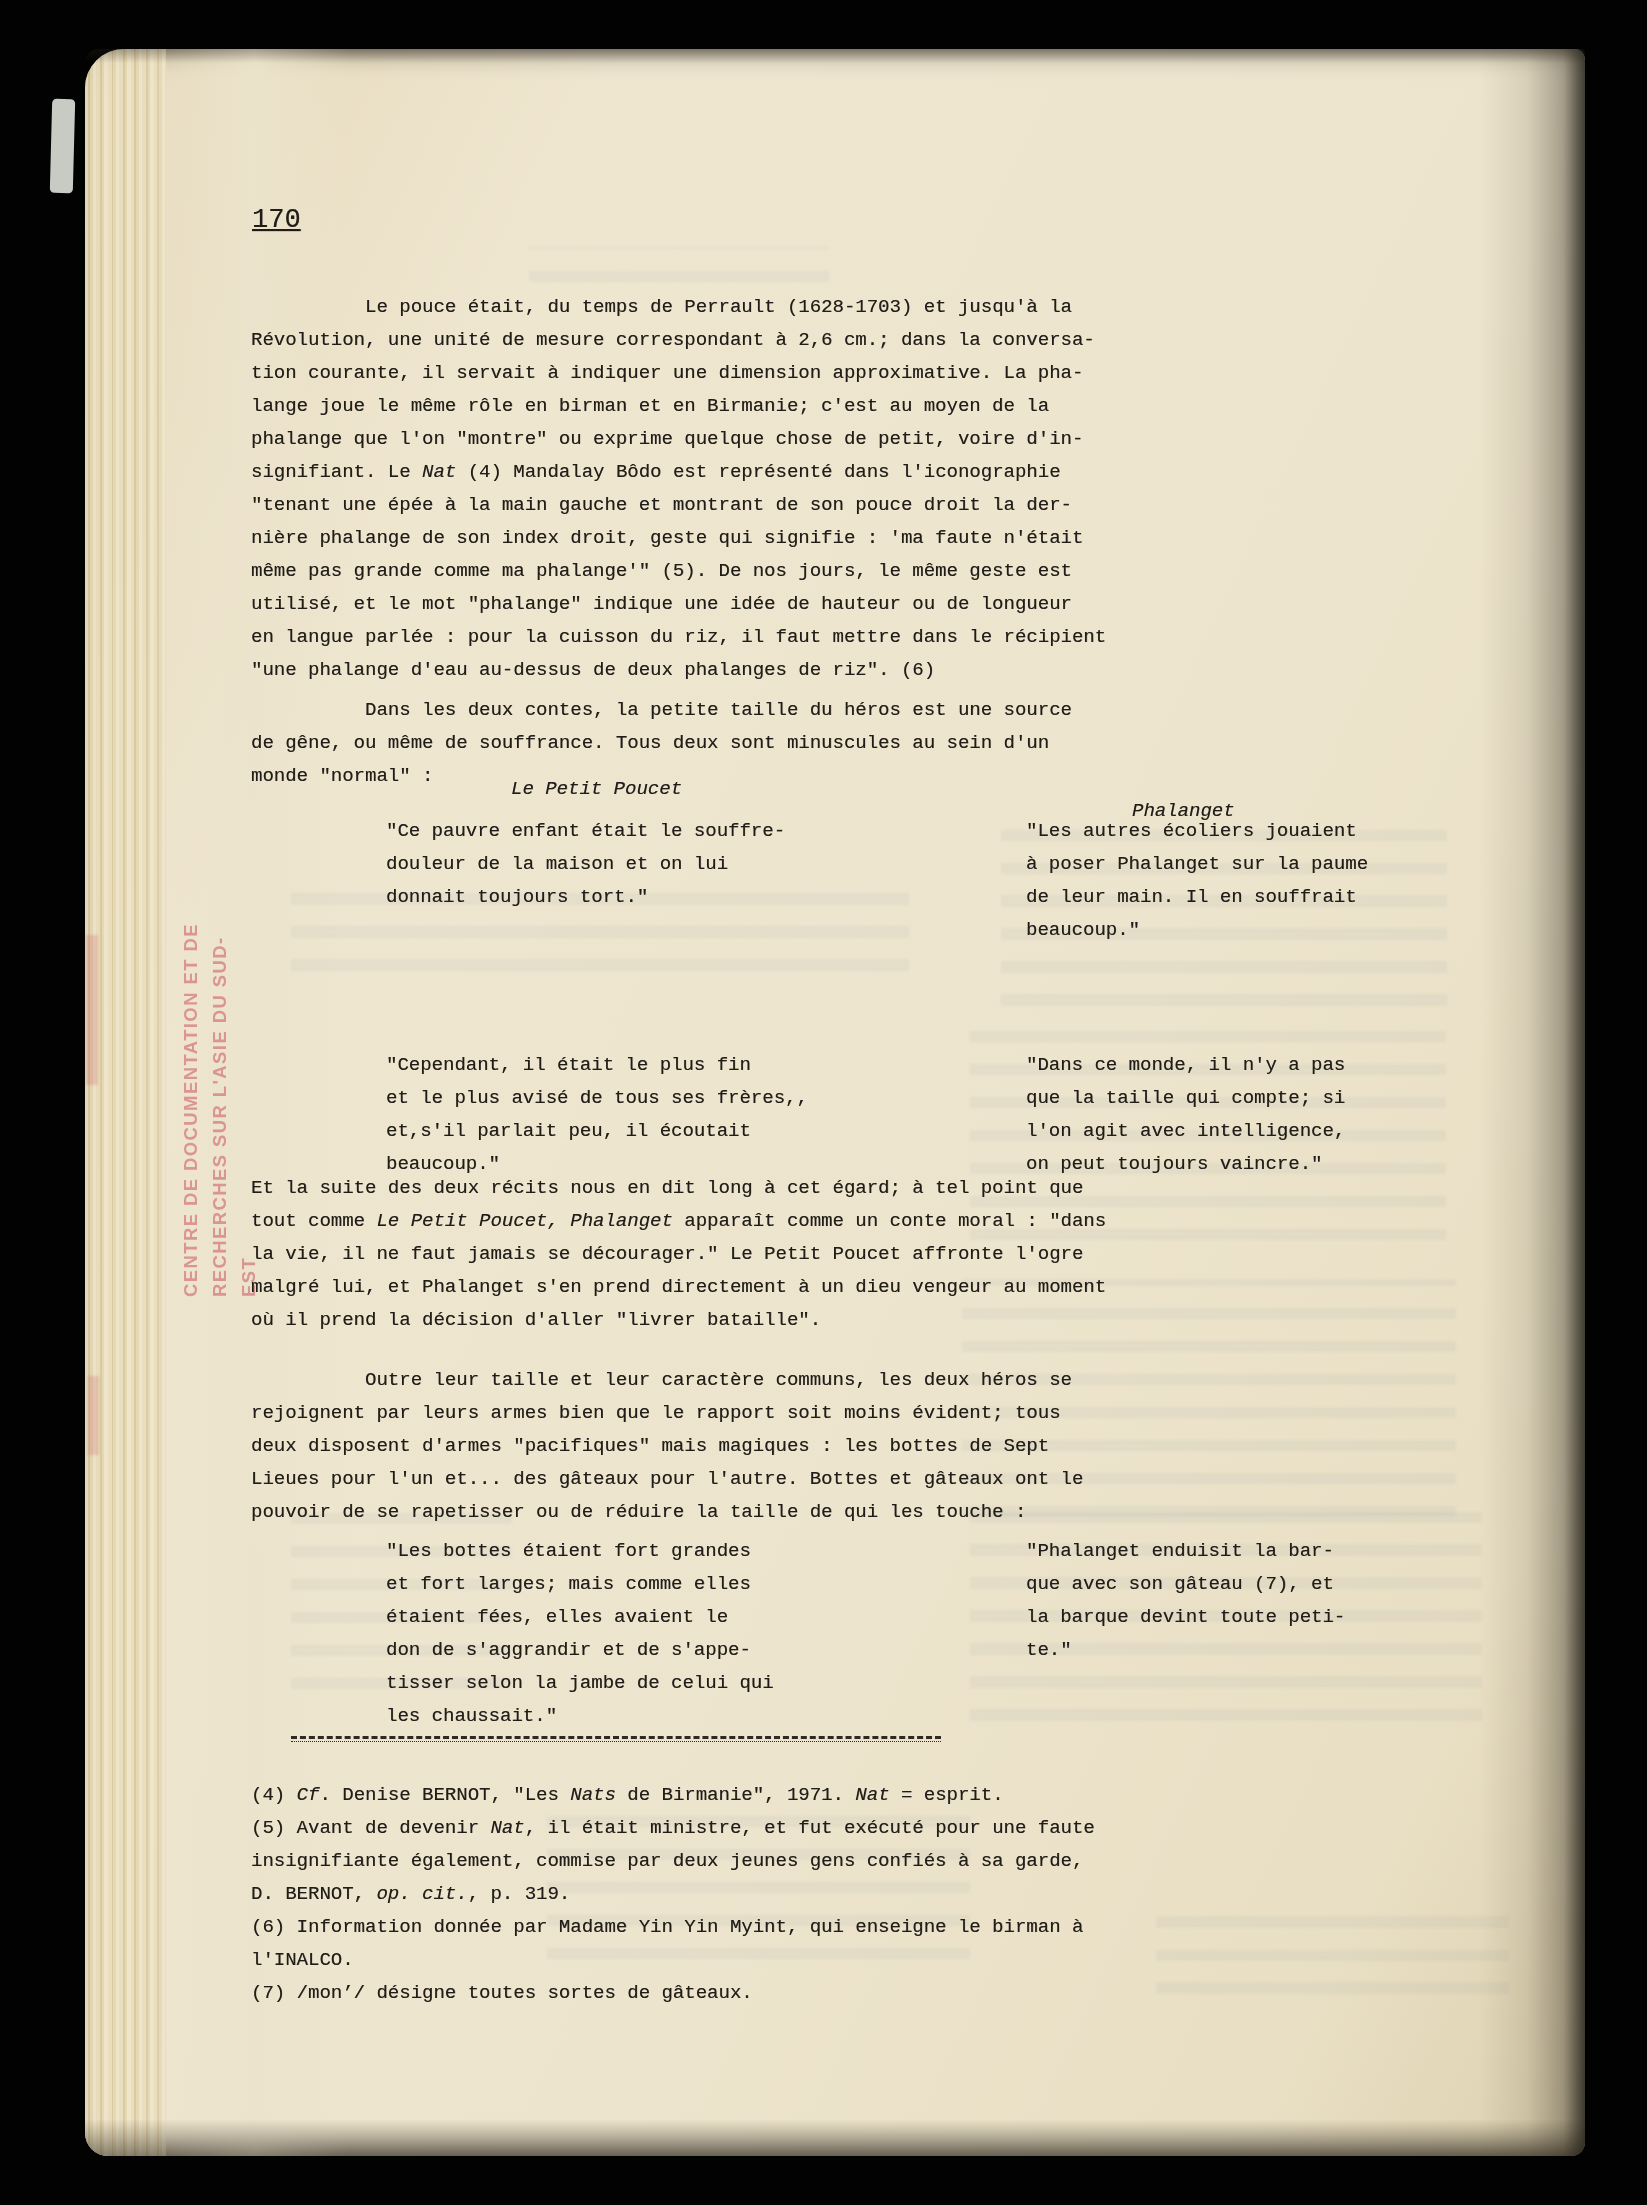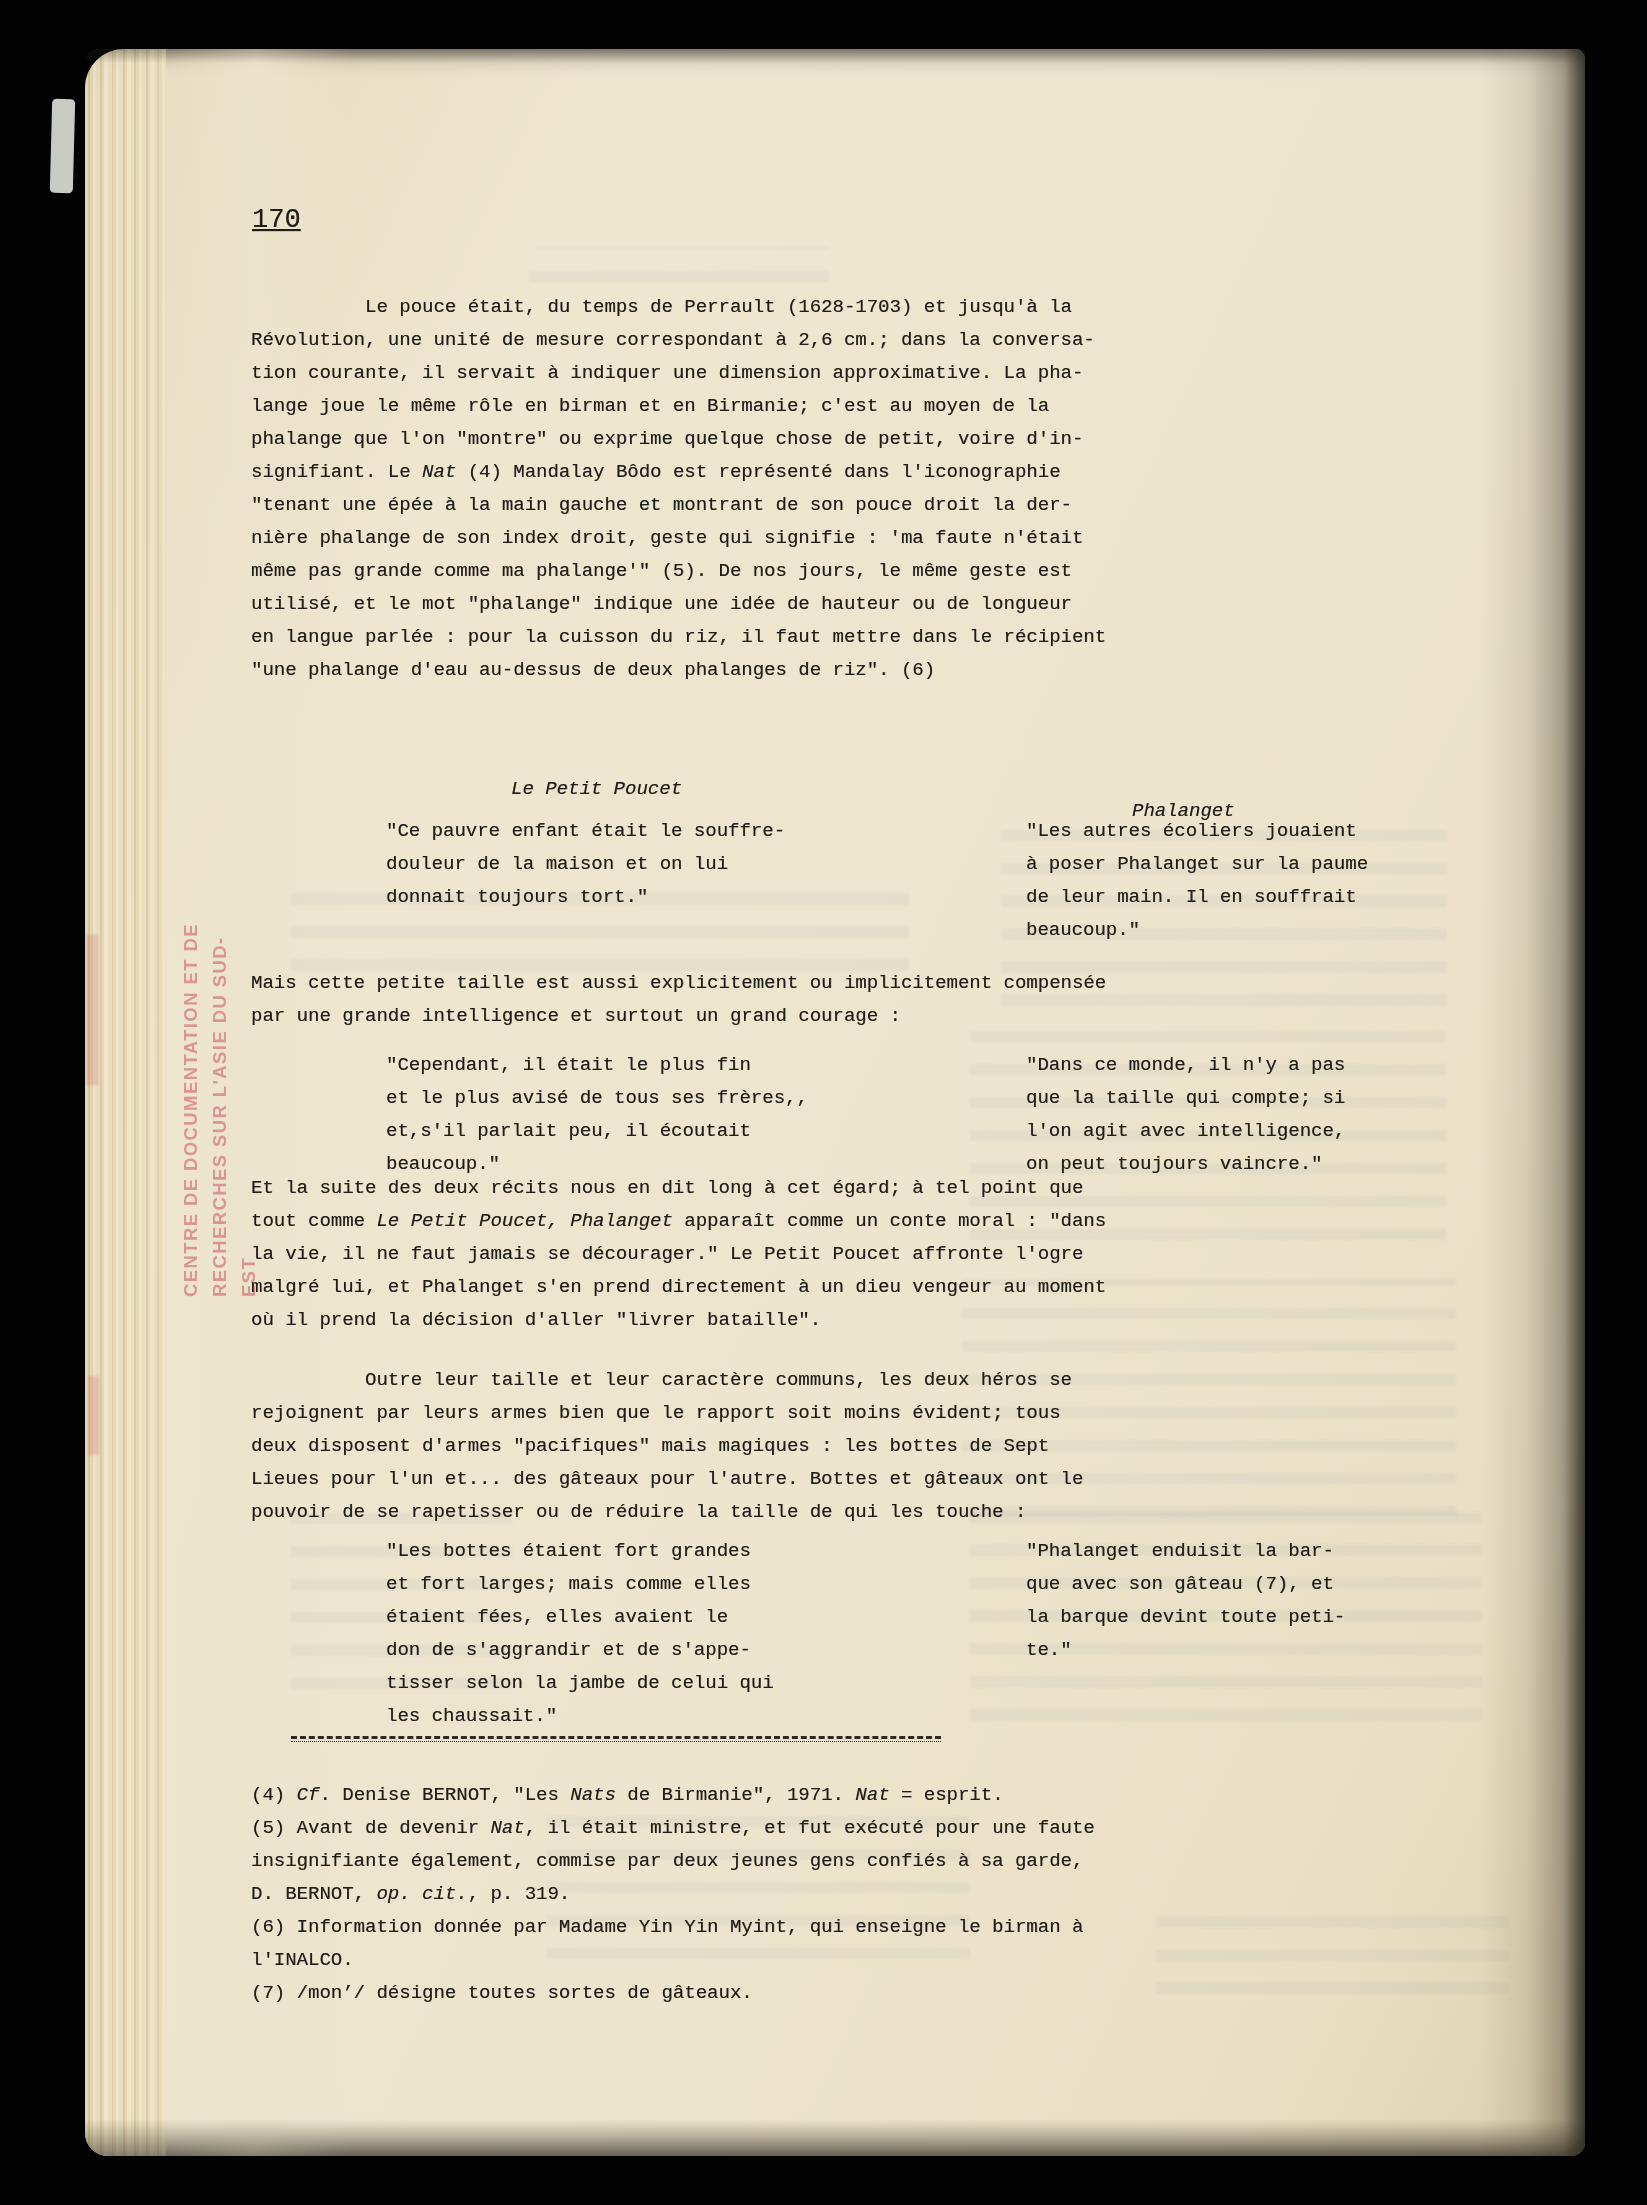--- a/index.html
+++ b/index.html
@@ -64,28 +64,28 @@
 
   <div class="stamp">
     <div>CENTRE DE DOCUMENTATION ET DE</div>
     <div>RECHERCHES SUR L'ASIE DU SUD-EST</div>
   </div>
 
   <div class="pagenum" style="left:252px;top:205px;">170</div>
 
   <div class="txt" style="left:251px;top:291px;width:1226px;">          Le pouce était, du temps de Perrault (1628-1703) et jusqu'à la<br>Révolution, une unité de mesure correspondant à 2,6 cm.; dans la conversa-<br>tion courante, il servait à indiquer une dimension approximative. La pha-<br>lange joue le même rôle en birman et en Birmanie; c'est au moyen de la<br>phalange que l'on "montre" ou exprime quelque chose de petit, voire d'in-<br>signifiant. Le <i>Nat</i> (4) Mandalay Bôdo est représenté dans l'iconographie<br>"tenant une épée à la main gauche et montrant de son pouce droit la der-<br>nière phalange de son index droit, geste qui signifie : 'ma faute n'était<br>même pas grande comme ma phalange'" (5). De nos jours, le même geste est<br>utilisé, et le mot "phalange" indique une idée de hauteur ou de longueur<br>en langue parlée : pour la cuisson du riz, il faut mettre dans le récipient<br>"une phalange d'eau au-dessus de deux phalanges de riz". (6)</div>
 
+  <div class="txt" style="left:251px;top:694px;width:1226px;">          Dans les deux contes, la petite taille du héros est une source<br>de gêne, ou même de souffrance. Tous deux sont minuscules au sein d'un<br>monde "normal" :</div>
 
   <div class="txt italic" style="left:479px;top:773px;">Le Petit Poucet</div>
   <div class="txt italic" style="left:1100px;top:795px;">Phalanget</div>
 
   <div class="txt" style="left:386px;top:815px;width:600px;">"Ce pauvre enfant était le souffre-<br>douleur de la maison et on lui<br>donnait toujours tort."</div>
   <div class="txt" style="left:1026px;top:815px;width:547px;">"Les autres écoliers jouaient<br>à poser Phalanget sur la paume<br>de leur main. Il en souffrait<br>beaucoup."</div>
 
-  <div class="txt" style="left:251px;top:967px;width:1226px;">Mais cette petite taille est aussi explicitement ou implicitement compensée<br>par une grande intelligence et surtout un grand courage :</div>
 
   <div class="txt" style="left:386px;top:1049px;width:618px;">"Cependant, il était le plus fin<br>et le plus avisé de tous ses frères,,<br>et,s'il parlait peu, il écoutait<br>beaucoup."</div>
   <div class="txt" style="left:1026px;top:1049px;width:547px;">"Dans ce monde, il n'y a pas<br>que la taille qui compte; si<br>l'on agit avec intelligence,<br>on peut toujours vaincre."</div>
 
   <div class="txt" style="left:251px;top:1172px;width:1235px;">Et la suite des deux récits nous en dit long à cet égard; à tel point que<br>tout comme <i>Le Petit Poucet, Phalanget</i> apparaît comme un conte moral : "dans<br>la vie, il ne faut jamais se décourager." Le Petit Poucet affronte l'ogre<br>malgré lui, et Phalanget s'en prend directement à un dieu vengeur au moment<br>où il prend la décision d'aller "livrer bataille".</div>
 
   <div class="txt" style="left:251px;top:1364px;width:1235px;">          Outre leur taille et leur caractère communs, les deux héros se<br>rejoignent par leurs armes bien que le rapport soit moins évident; tous<br>deux disposent d'armes "pacifiques" mais magiques : les bottes de Sept<br>Lieues pour l'un et... des gâteaux pour l'autre. Bottes et gâteaux ont le<br>pouvoir de se rapetisser ou de réduire la taille de qui les touche :</div>
 
   <div class="txt" style="left:386px;top:1535px;width:600px;">"Les bottes étaient fort grandes<br>et fort larges; mais comme elles<br>étaient fées, elles avaient le<br>don de s'aggrandir et de s'appe-<br>tisser selon la jambe de celui qui<br>les chaussait."</div>
   <div class="txt" style="left:1026px;top:1535px;width:547px;">"Phalanget enduisit la bar-<br>que avec son gâteau (7), et<br>la barque devint toute peti-<br>te."</div>

